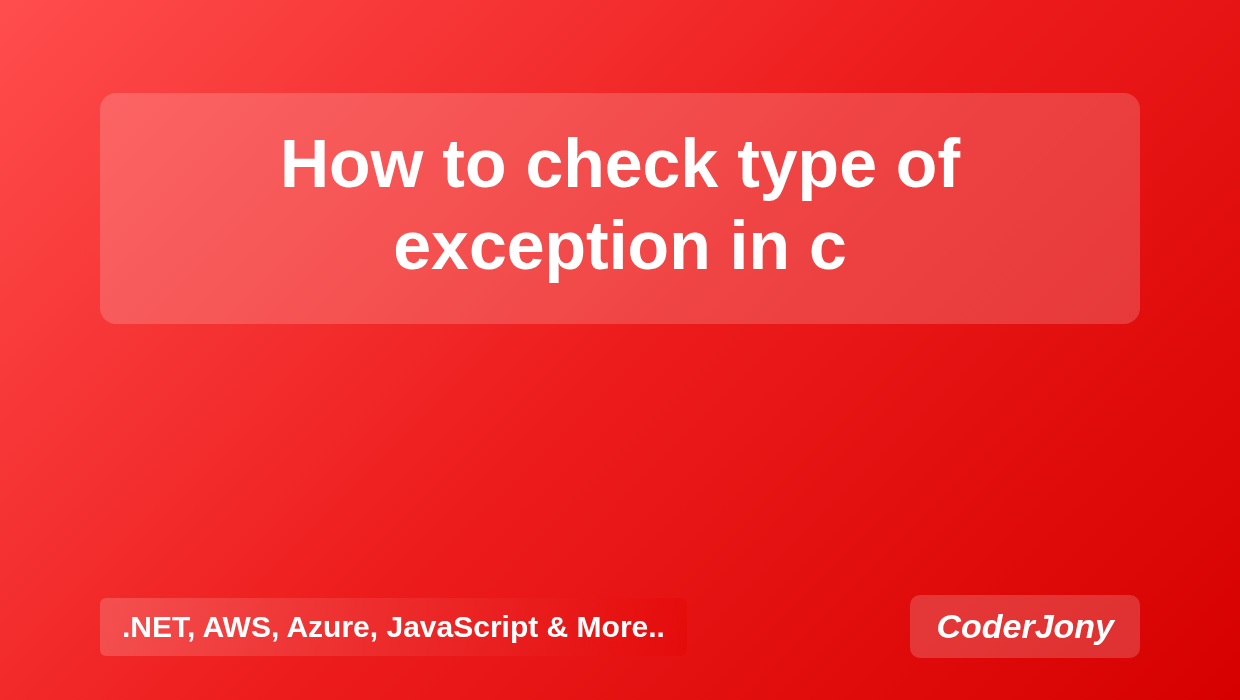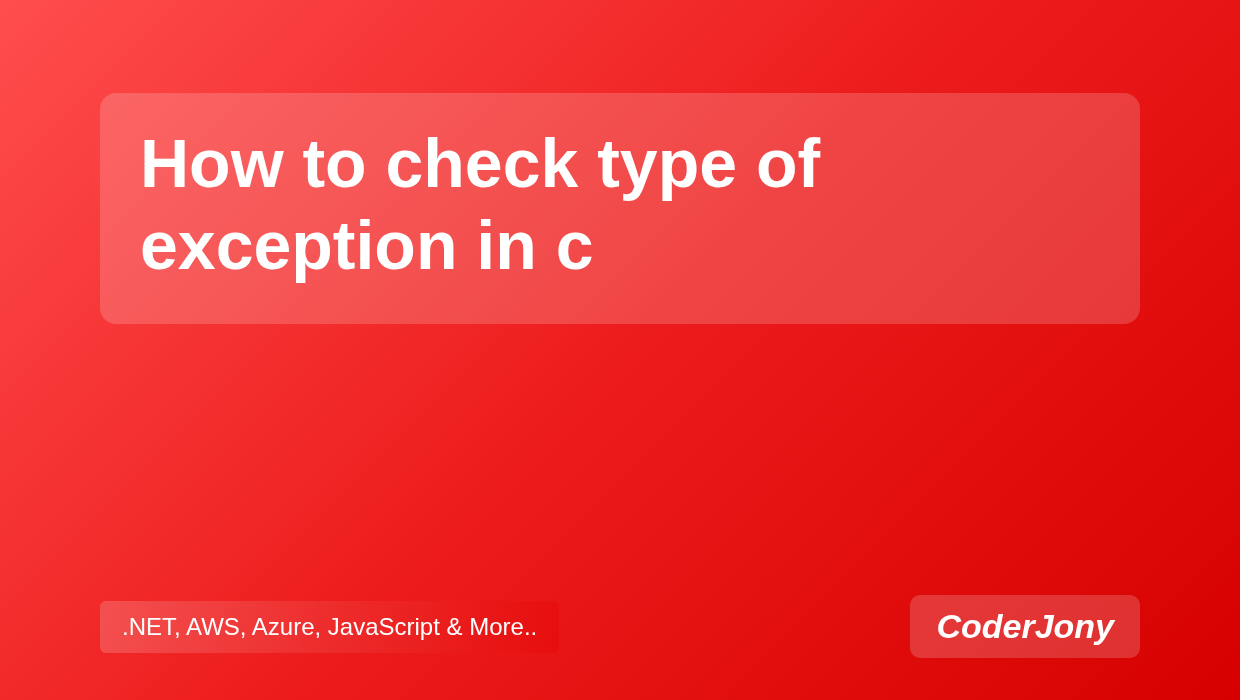--- a/index.html
+++ b/index.html
@@ -18,21 +18,21 @@
     }
     
     .title-card {
       position: absolute;
       top: 93px;
       left: 100px;
       right: 100px;
       background: rgba(255, 255, 255, 0.18);
       border-radius: 16px;
       padding: 30px 40px 38px 40px;
-      text-align: left;
+      text-align: center;
     }
     
     .title-text {
       color: #ffffff;
       font-size: 68px;
       font-weight: 700;
       line-height: 1.2;
     }
     
     .footer {
@@ -43,22 +43,22 @@
       display: flex;
       justify-content: space-between;
       align-items: center;
     }
     
     .tagline-badge {
       background: linear-gradient(to right, rgba(255,255,255,0.18), rgba(230,0,0,0.35));
       border-radius: 6px;
       padding: 12px 22px;
       color: #ffffff;
-      font-size: 24px;
-      font-weight: 400;
+      font-size: 30px;
+      font-weight: 700;
     }
     
     .brand-badge {
       background: rgba(255, 255, 255, 0.18);
       border-radius: 10px;
       padding: 12px 26px;
       color: #ffffff;
       font-size: 34px;
       font-weight: 600;
       font-style: italic;

